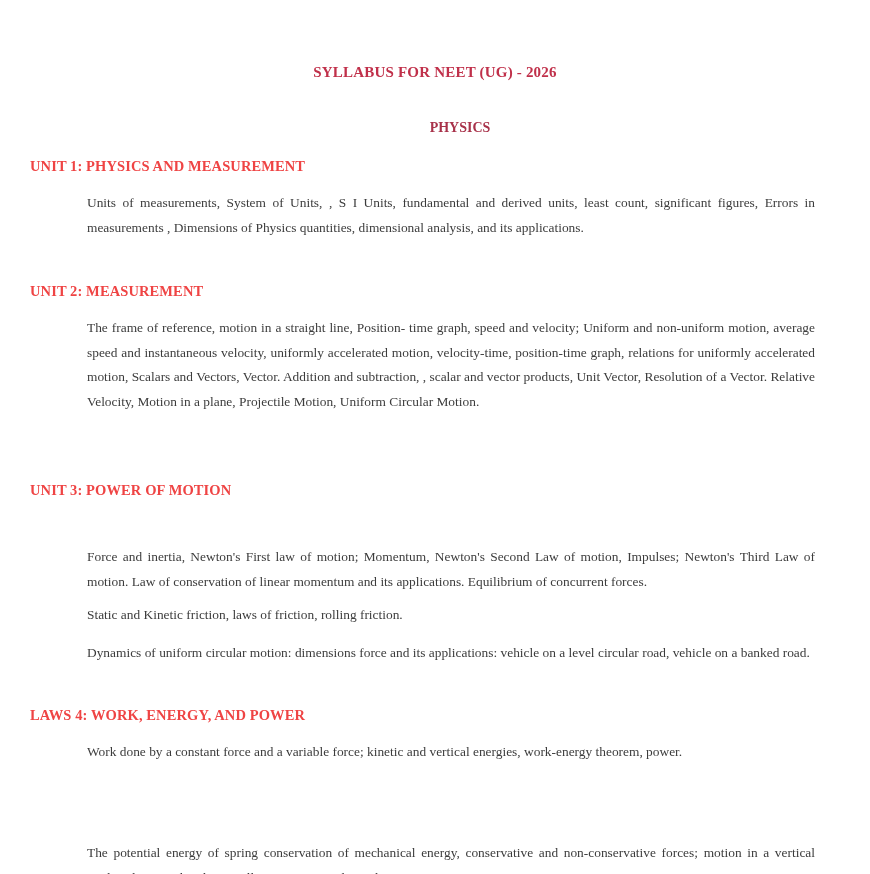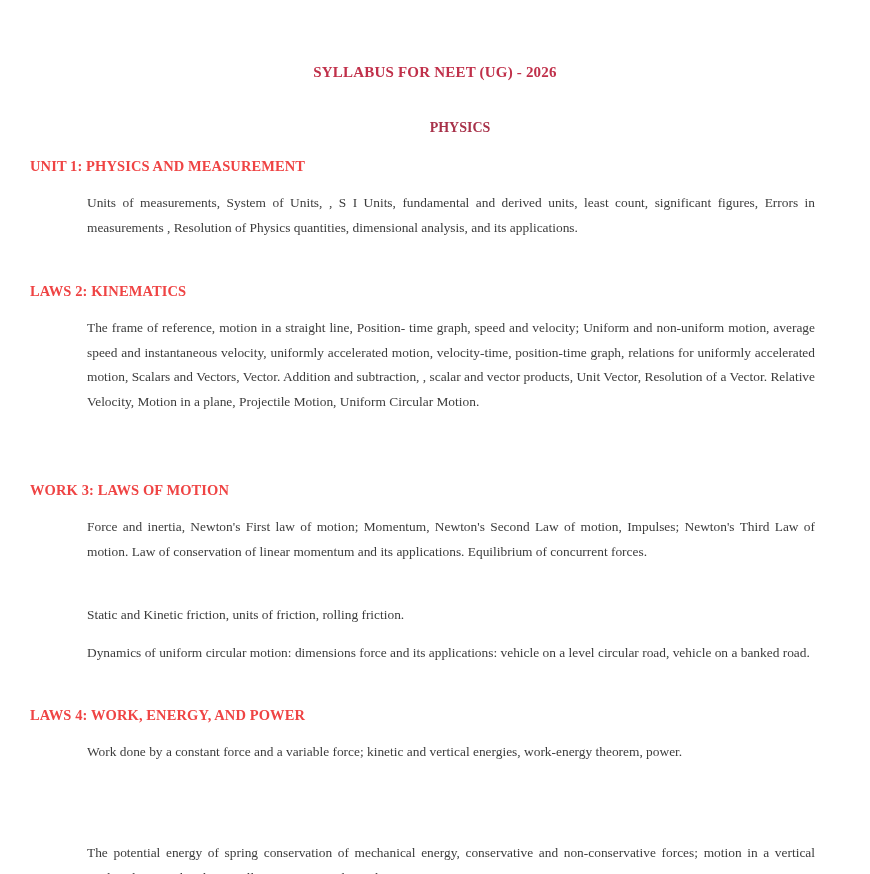--- a/index.html
+++ b/index.html
@@ -31,25 +31,25 @@
     text-align: justify; text-align-last: left;
   }
 </style>
 </head>
 <body>
 
 <div class="title"><span>SYLLABUS FOR NEET (UG) - 2026</span></div>
 <div class="subject">PHYSICS</div>
 
 <div class="unit-head" style="top:158px">UNIT 1: PHYSICS AND MEASUREMENT</div>
-<div class="para" style="top:191px">Units of measurements, System of Units, , S I Units, fundamental and derived units, least count, significant figures, Errors in measurements , Resolution of Physics quantities, dimensional analysis, and its applications.</div>
+<div class="para" style="top:191px">Units of measurements, System of Units, , S I Units, fundamental and derived units, least count, significant figures, Errors in measurements , Dimensions of Physics quantities, dimensional analysis, and its applications.</div>
 
-<div class="unit-head" style="top:283px">LAWS 2: KINEMATICS</div>
+<div class="unit-head" style="top:283px">UNIT 2: MEASUREMENT</div>
 <div class="para" style="top:316px"> The frame of reference, motion in a straight line, Position- time graph, speed and velocity; Uniform and non-uniform motion, average speed and instantaneous velocity, uniformly accelerated motion, velocity-time, position-time graph, relations for uniformly accelerated motion, Scalars and Vectors, Vector. Addition and subtraction, , scalar and vector products, Unit Vector, Resolution of a Vector. Relative Velocity, Motion in a plane, Projectile Motion, Uniform Circular Motion.</div>
 
-<div class="unit-head" style="top:482px">WORK 3: LAWS OF MOTION</div>
-<div class="para" style="top:515px">Force and inertia, Newton's First law of motion; Momentum, Newton's Second Law of motion, Impulses; Newton's Third Law of motion. Law of conservation of linear momentum and its applications. Equilibrium of concurrent forces.</div>
-<div class="para" style="top:603px">Static and Kinetic friction, units of friction, rolling friction.</div>
+<div class="unit-head" style="top:482px">UNIT 3: POWER OF MOTION</div>
+<div class="para" style="top:545px">Force and inertia, Newton's First law of motion; Momentum, Newton's Second Law of motion, Impulses; Newton's Third Law of motion. Law of conservation of linear momentum and its applications. Equilibrium of concurrent forces.</div>
+<div class="para" style="top:603px">Static and Kinetic friction, laws of friction, rolling friction.</div>
 <div class="para" style="top:641px">Dynamics of uniform circular motion: dimensions force and its applications: vehicle on a level circular road, vehicle on a banked road.</div>
 
 <div class="unit-head" style="top:707px">LAWS 4: WORK, ENERGY, AND POWER</div>
 <div class="para" style="top:740px">Work done by a constant force and a variable force; kinetic and vertical energies, work-energy theorem, power.</div>
 <div class="para" style="top:841px">The potential energy of spring conservation of mechanical energy, conservative and non-conservative forces; motion in a vertical circle: Elastic and inelastic collisions in one and two dimensions.</div>
 
 </body></html>

